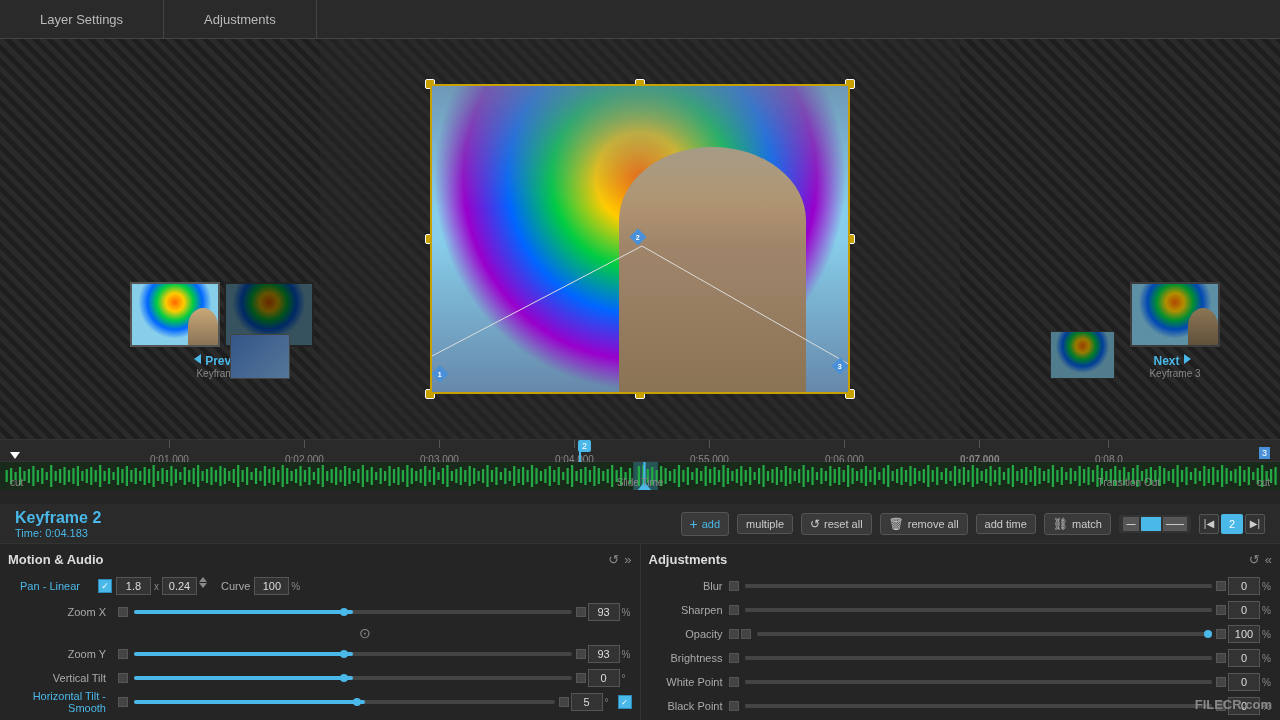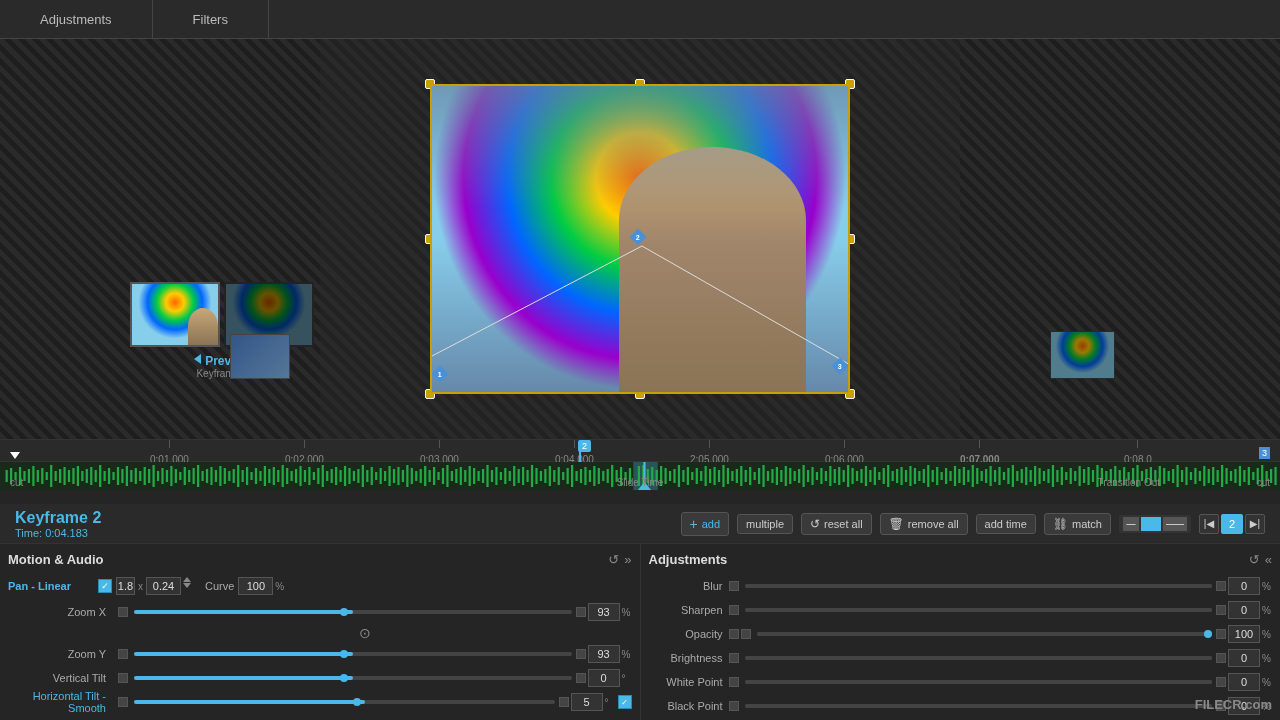--- a/index.html
+++ b/index.html
@@ -608,24 +608,24 @@
   </style>
 </head>
 <body>
 
 <div class="blue-deco"></div>
 
 <div class="main-content">
 
   <div class="tab-bar">
     <div class="tab">
-      <span>Adjustments</span>
+      <span>Layer Settings</span>
     </div>
     <div class="tab">
-      <span>Filters</span>
+      <span>Adjustments</span>
     </div>
   </div>
 
   <div class="preview-area">
     <div class="preview-bg"></div>
 
     <div class="film-strip-left"></div>
     <div class="film-strip-right"></div>
 
     <div class="side-thumb left">
@@ -677,20 +677,30 @@
           <span>2</span>
         </div>
         <div class="corner-marker" style="bottom:20px;right:2px;">
           <span>3</span>
         </div>
       </div>
     </div>
 
     <div class="thumb3"></div>
 
+    <div class="side-thumb right">
+      <div class="thumb-img" style="filter:brightness(0.7);">
+        <div style="position:absolute;bottom:0;right:0;width:35%;height:60%;background:linear-gradient(180deg,#c8a878,#8b7355);border-radius:50% 50% 0 0;"></div>
+      </div>
+      <div style="display:flex;align-items:center;margin-top:3px;justify-content:flex-end;">
+        <span class="thumb-label">Next</span>
+        <span style="display:inline-block;width:0;height:0;border-right:6px solid transparent;border-left:0;border-top:5px solid transparent;border-bottom:5px solid transparent;border-left:7px solid #4ab8e8;margin-left:4px;"></span>
+      </div>
+      <span class="thumb-sublabel" style="text-align:right;">Keyframe 3</span>
+    </div>
   </div>
 
   <div class="timeline-area">
 
     <div class="timeline-ruler">
 
       <div style="position:absolute;left:10px;top:0;height:100%;display:flex;align-items:flex-end;padding-bottom:2px;">
         <div style="width:0;height:0;border-left:5px solid transparent;border-right:5px solid transparent;border-top:7px solid #fff;"></div>
       </div>
 
@@ -706,31 +716,31 @@
         <div style="position:absolute;left:420px;" class="ruler-tick">
             <div class="ruler-line"></div>
             <span>0:03,000</span>
           </div>
         <div style="position:absolute;left:555px;" class="ruler-tick">
             <div class="ruler-line"></div>
             <span>0:04,000</span>
           </div>
         <div style="position:absolute;left:690px;" class="ruler-tick">
             <div class="ruler-line"></div>
-            <span>2:05,000</span>
+            <span>0:55,000</span>
           </div>
         <div style="position:absolute;left:825px;" class="ruler-tick">
             <div class="ruler-line"></div>
             <span>0:06,000</span>
           </div>
         <div style="position:absolute;left:960px;font-weight:bold;" class="ruler-tick">
             <div class="ruler-line"></div>
             <span>0:07,000</span>
           </div>
-        <div style="position:absolute;left:1124px;" class="ruler-tick">
+        <div style="position:absolute;left:1095px;" class="ruler-tick">
             <div class="ruler-line"></div>
             <span>0:08,0</span>
           </div>
       </div>
 
       <div style="position:absolute;left:580px;top:0;height:100%;">
         <div style="width:0;height:0;border-left:5px solid transparent;border-right:5px solid transparent;border-top:7px solid #ccc;"></div>
         <div style="width:2px;height:100%;background:#4ab8e8;margin-left:-1px;"></div>
       </div>
 
@@ -1103,24 +1113,24 @@
     <div class="motion-panel">
       <div class="panel-header">
         <span class="panel-title">Motion &amp; Audio</span>
         <div class="panel-icons">
           <button class="panel-icon-btn">↺</button>
           <button class="panel-icon-btn">»</button>
         </div>
       </div>
 
       <div class="pan-row">
-        <span class="pan-label" style="color:#4ab8e8;width:90px;text-align:left;padding-right:6px;font-size:11px;flex-shrink:0;font-weight:bold;">Pan - Linear</span>
+        <span class="pan-label" style="color:#4ab8e8;width:90px;text-align:center;padding-right:6px;font-size:11px;flex-shrink:0;">Pan - Linear</span>
         <div class="checkbox-blue">✓</div>
         <span style="margin-left:4px;"></span>
-        <input type="text" class="pan-val" value="1.8" style="background: rgb(51, 51, 51); border: 1px solid rgb(85, 85, 85); color: rgb(221, 221, 221); font-size: 11px; width: 19px; height: 18px; text-align: center; padding: 0px;">
+        <input type="text" class="pan-val" value="1.8" style="background: rgb(51, 51, 51); border: 1px solid rgb(85, 85, 85); color: rgb(221, 221, 221); font-size: 11px; width: 35px; height: 18px; text-align: center; padding: 0px;">
         <span class="pan-sep">x</span>
         <input type="text" class="pan-val" value="0.24" style="background: rgb(51, 51, 51); border: 1px solid rgb(85, 85, 85); color: rgb(221, 221, 221); font-size: 11px; width: 35px; height: 18px; text-align: center; padding: 0px;">
 
         <div class="pan-arrows" style="margin-left:2px;">
           <div class="pan-arrow up"></div>
           <div class="pan-arrow down"></div>
         </div>
         <span class="curve-label">Curve</span>
         <input type="text" class="curve-val" value="100" style="background: rgb(51, 51, 51); border: 1px solid rgb(85, 85, 85); color: rgb(221, 221, 221); font-size: 11px; width: 35px; height: 18px; text-align: center; padding: 0px; margin-left: 4px;">
         <span class="unit-label">%</span>

